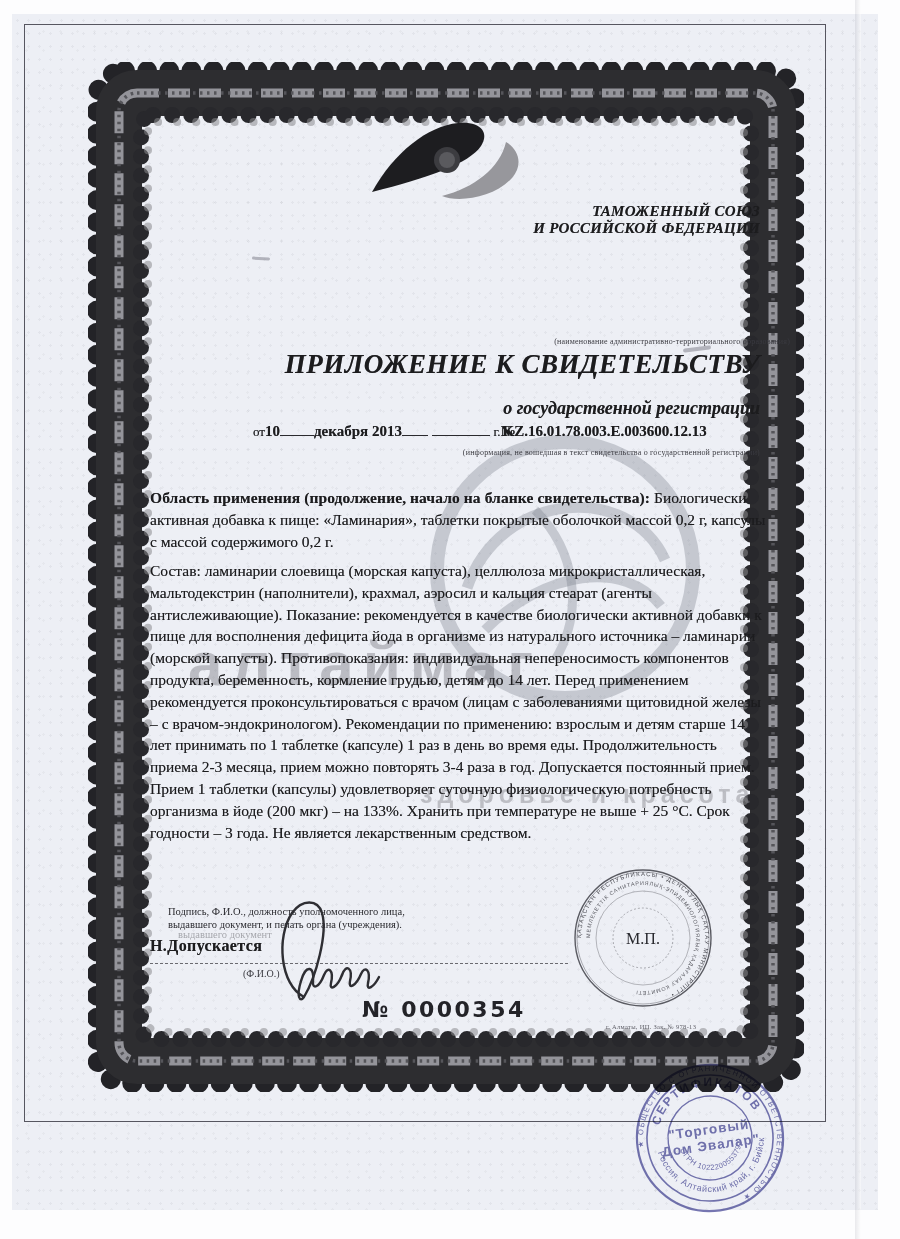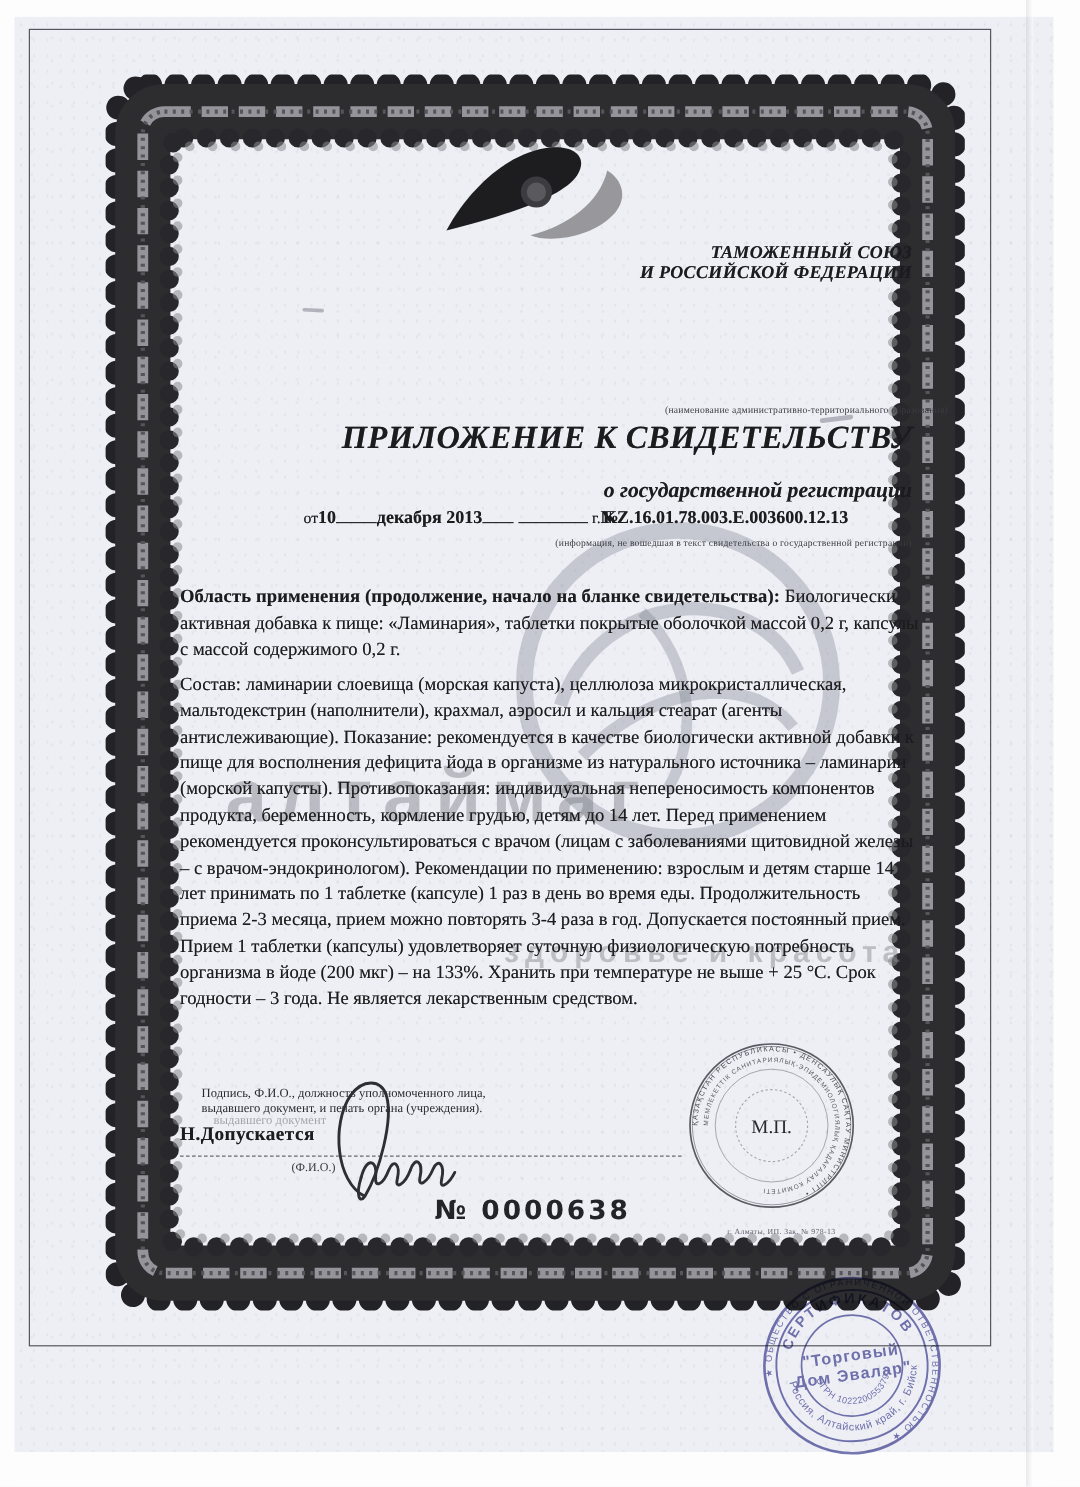--- a/index.html
+++ b/index.html
@@ -140,21 +140,21 @@
     </g>
     <text font-family="Liberation Sans, sans-serif" font-size="6" letter-spacing="1.2" fill="#3f3f45" opacity="0.9">
       <textPath href="#sr1">ҚАЗАҚСТАН РЕСПУБЛИКАСЫ • ДЕНСАУЛЫҚ САҚТАУ МИНИСТРЛІГІ •</textPath>
     </text>
     <text font-family="Liberation Sans, sans-serif" font-size="5.4" letter-spacing="0.8" fill="#46464c" opacity="0.85">
       <textPath href="#sr2">МЕМЛЕКЕТТІК САНИТАРИЯЛЫҚ-ЭПИДЕМИОЛОГИЯЛЫҚ ҚАДАҒАЛАУ КОМИТЕТІ</textPath>
     </text>
     <text x="85" y="91" text-anchor="middle" font-family="Liberation Serif, serif" font-size="16" fill="#2b2b30">М.П.</text>
   </svg>
 
-  <div class="abs serial" style="left:362px;top:997px;">№ 0000638</div>
+  <div class="abs serial" style="left:362px;top:997px;">№ 0000354</div>
 
   <div class="abs imprint" style="left:606px;top:1023px;">г. Алматы, ИП. Зак. № 978-13</div>
 
   <svg class="abs stamp-svg" style="left:622px;top:1050px;" width="176" height="176" viewBox="0 0 176 176">
     <defs>
       <path id="tp-outer" d="M 21 88 A 67 67 0 1 1 155 88 A 67 67 0 1 1 21 88"></path>
       <path id="tp-top" d="M 36 88 A 52 52 0 0 1 140 88"></path>
       <path id="tp-bottom" d="M 34 88 A 54 54 0 0 0 142 88"></path>
       <path id="tp-ogrn" d="M 56 88 A 32 32 0 0 0 120 88"></path>
     </defs>

